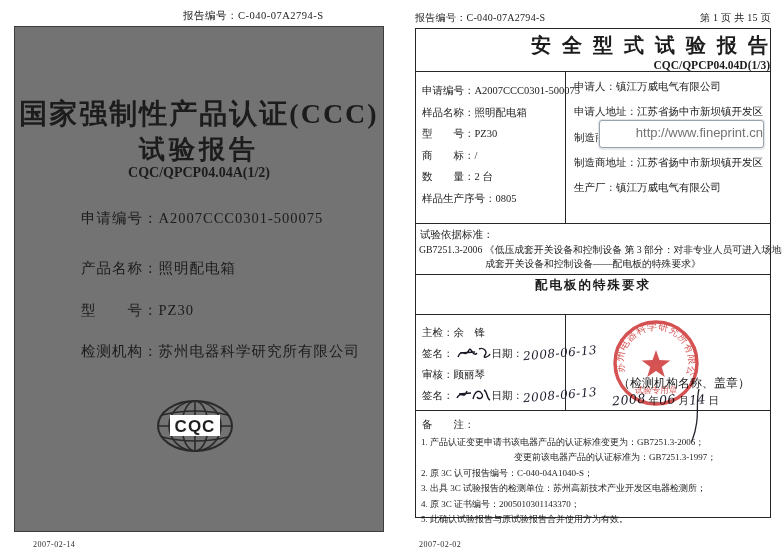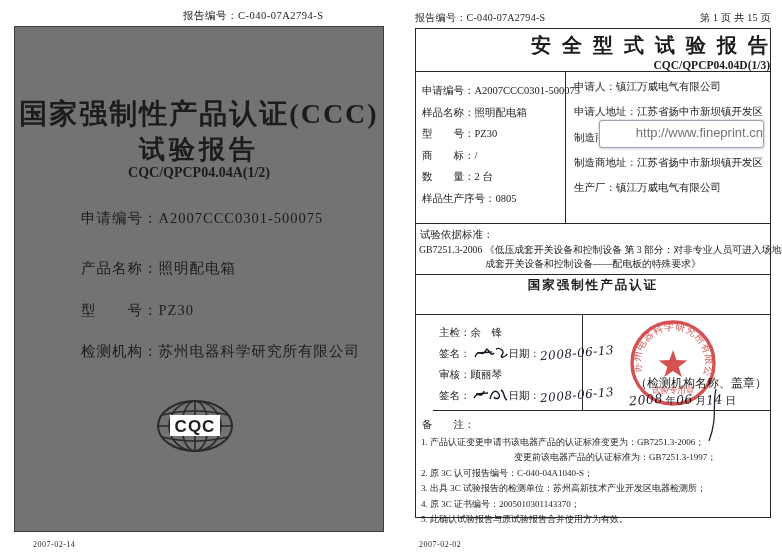--- a/index.html
+++ b/index.html
@@ -37,21 +37,21 @@
   .cell-l .info-line{margin-left:6px;line-height:21.5px;}
   .cell-l .info-line:first-child{margin-top:8px;}
   .cell-r .info-line{margin-left:8px;line-height:25.3px;}
   .cell-r .info-line:first-child{margin-top:2px;}
   .row-standard{height:47px;}
   .sec-label{font-size:10.5px;margin:4px 0 0 4px;}
   .std-line1{font-size:9.8px;margin:2px 0 0 3px;white-space:nowrap;}
   .std-line2{font-size:9.8px;text-align:center;margin-top:1px;}
   .row-concl{height:38px;}
   .concl-text{text-align:center;font-size:12.5px;font-weight:bold;margin-top:2px;letter-spacing:2px;}
-  .row-sign{height:96px;display:flex;margin-left:17px;}
+  .row-sign{height:96px;display:flex;}
   .sign-l{width:150px;border-right:1.5px solid #262626;box-sizing:border-box;}
   .sign-line{font-size:10.5px;margin-left:6px;line-height:21px;white-space:nowrap;}
   .sign-line:first-child{margin-top:7px;}
   .sign-r{flex:1;position:relative;overflow:visible;}
   .scribble{vertical-align:-3px;margin:0 1px;}
   .hw{display:inline-block;font-style:italic;transform:rotate(-5deg);font-size:12px;
       letter-spacing:.5px;color:#1b1b2b;font-family:"DejaVu Serif",serif;}
   .stamp{position:absolute;left:44px;top:2px;opacity:.88;mix-blend-mode:multiply;z-index:4;}
   .stamp-note{position:absolute;left:52px;top:60px;font-size:12px;white-space:nowrap;z-index:2;}
   .stamp-date{position:absolute;left:46px;top:77px;font-size:10.5px;white-space:nowrap;z-index:2;}
@@ -142,21 +142,21 @@
       </div>
     </div>
 
     <div class="row row-standard">
       <div class="sec-label">试验依据标准：</div>
       <div class="std-line1">GB7251.3-2006 《低压成套开关设备和控制设备 第 3 部分：对非专业人员可进入场地的低压</div>
       <div class="std-line2">成套开关设备和控制设备——配电板的特殊要求》</div>
     </div>
 
     <div class="row row-concl">
-      <div class="concl-text">国家强制性产品认证</div>
+      <div class="concl-text">配电板的特殊要求</div>
     </div>
 
     <div class="row row-sign">
       <div class="sign-l">
         <div class="sign-line">
           <span>主检：</span><span>余　锋</span>
         </div>
         <div class="sign-line">
           <span>签名：</span><svg class="scribble" width="36" height="15" viewBox="0 0 36 15">
               <path d="M3,12 C7,2 10,14 14,5 C16,1 18,13 22,8 M5,8 L20,7 M24,4 C28,2 33,6 30,10 C27,14 34,12 35,9" stroke="#191926" stroke-width="1.4" fill="none"></path>

